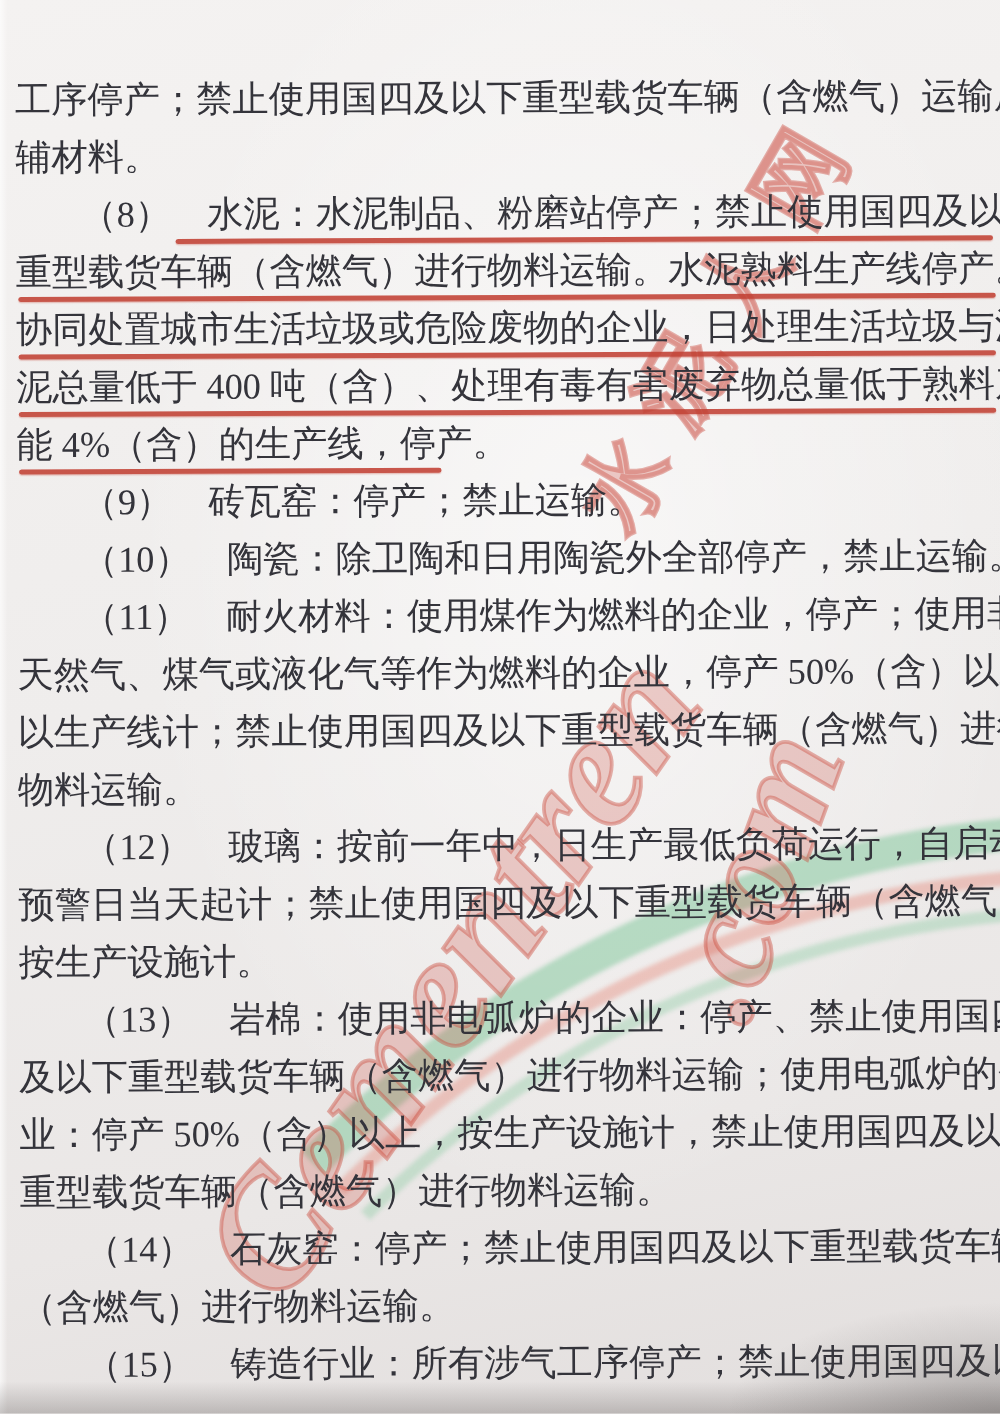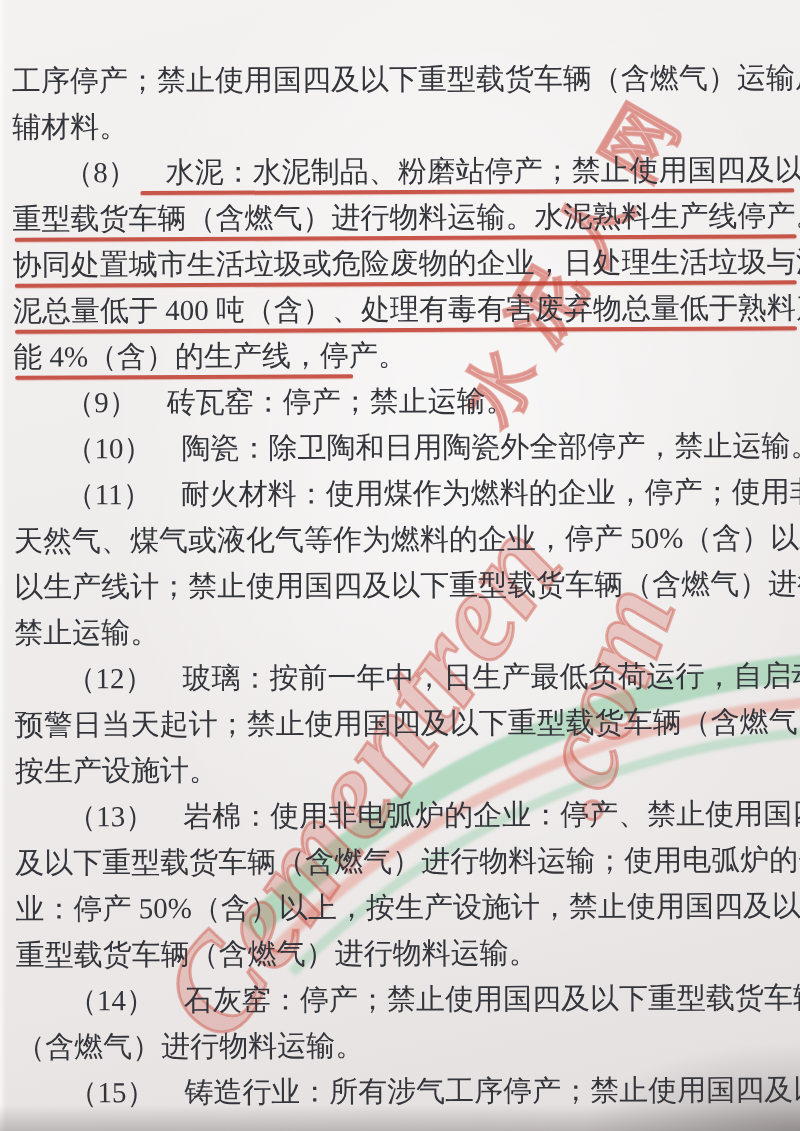--- a/index.html
+++ b/index.html
@@ -79,21 +79,21 @@
     <div class="line indent"><span>（8）　水泥：水泥制品、粉磨站停产；禁止使用国四及以下</span><span class="redline r-mid"></span></div>
     <div class="line"><span>重型载货车辆（含燃气）进行物料运输。水泥熟料生产线停产。</span><span class="redline r-full"></span></div>
     <div class="line"><span>协同处置城市生活垃圾或危险废物的企业，日处理生活垃圾与污</span><span class="redline r-full"></span></div>
     <div class="line"><span>泥总量低于 400 吨（含）、处理有毒有害废弃物总量低于熟料产</span><span class="redline r-full"></span></div>
     <div class="line"><span>能 4%（含）的生产线，停产。</span><span class="redline r-short"></span></div>
     <div class="line indent"><span>（9）　砖瓦窑：停产；禁止运输。</span></div>
     <div class="line indent"><span>（10）　陶瓷：除卫陶和日用陶瓷外全部停产，禁止运输。</span></div>
     <div class="line indent"><span>（11）　耐火材料：使用煤作为燃料的企业，停产；使用非</span></div>
     <div class="line"><span>天然气、煤气或液化气等作为燃料的企业，停产 50%（含）以上，</span></div>
     <div class="line"><span>以生产线计；禁止使用国四及以下重型载货车辆（含燃气）进行</span></div>
-    <div class="line"><span>禁止运输。</span></div>
+    <div class="line"><span>物料运输。</span></div>
     <div class="line indent"><span>（12）　玻璃：按前一年中，日生产最低负荷运行，自启动</span></div>
     <div class="line"><span>预警日当天起计；禁止使用国四及以下重型载货车辆（含燃气）</span></div>
     <div class="line"><span>按生产设施计。</span></div>
     <div class="line indent"><span>（13）　岩棉：使用非电弧炉的企业：停产、禁止使用国四</span></div>
     <div class="line"><span>及以下重型载货车辆（含燃气）进行物料运输；使用电弧炉的企</span></div>
     <div class="line"><span>业：停产 50%（含）以上，按生产设施计，禁止使用国四及以下</span></div>
     <div class="line"><span>重型载货车辆（含燃气）进行物料运输。</span></div>
     <div class="line indent"><span>（14）　石灰窑：停产；禁止使用国四及以下重型载货车辆</span></div>
     <div class="line"><span>（含燃气）进行物料运输。</span></div>
     <div class="line indent"><span>（15）　铸造行业：所有涉气工序停产；禁止使用国四及以</span></div>

